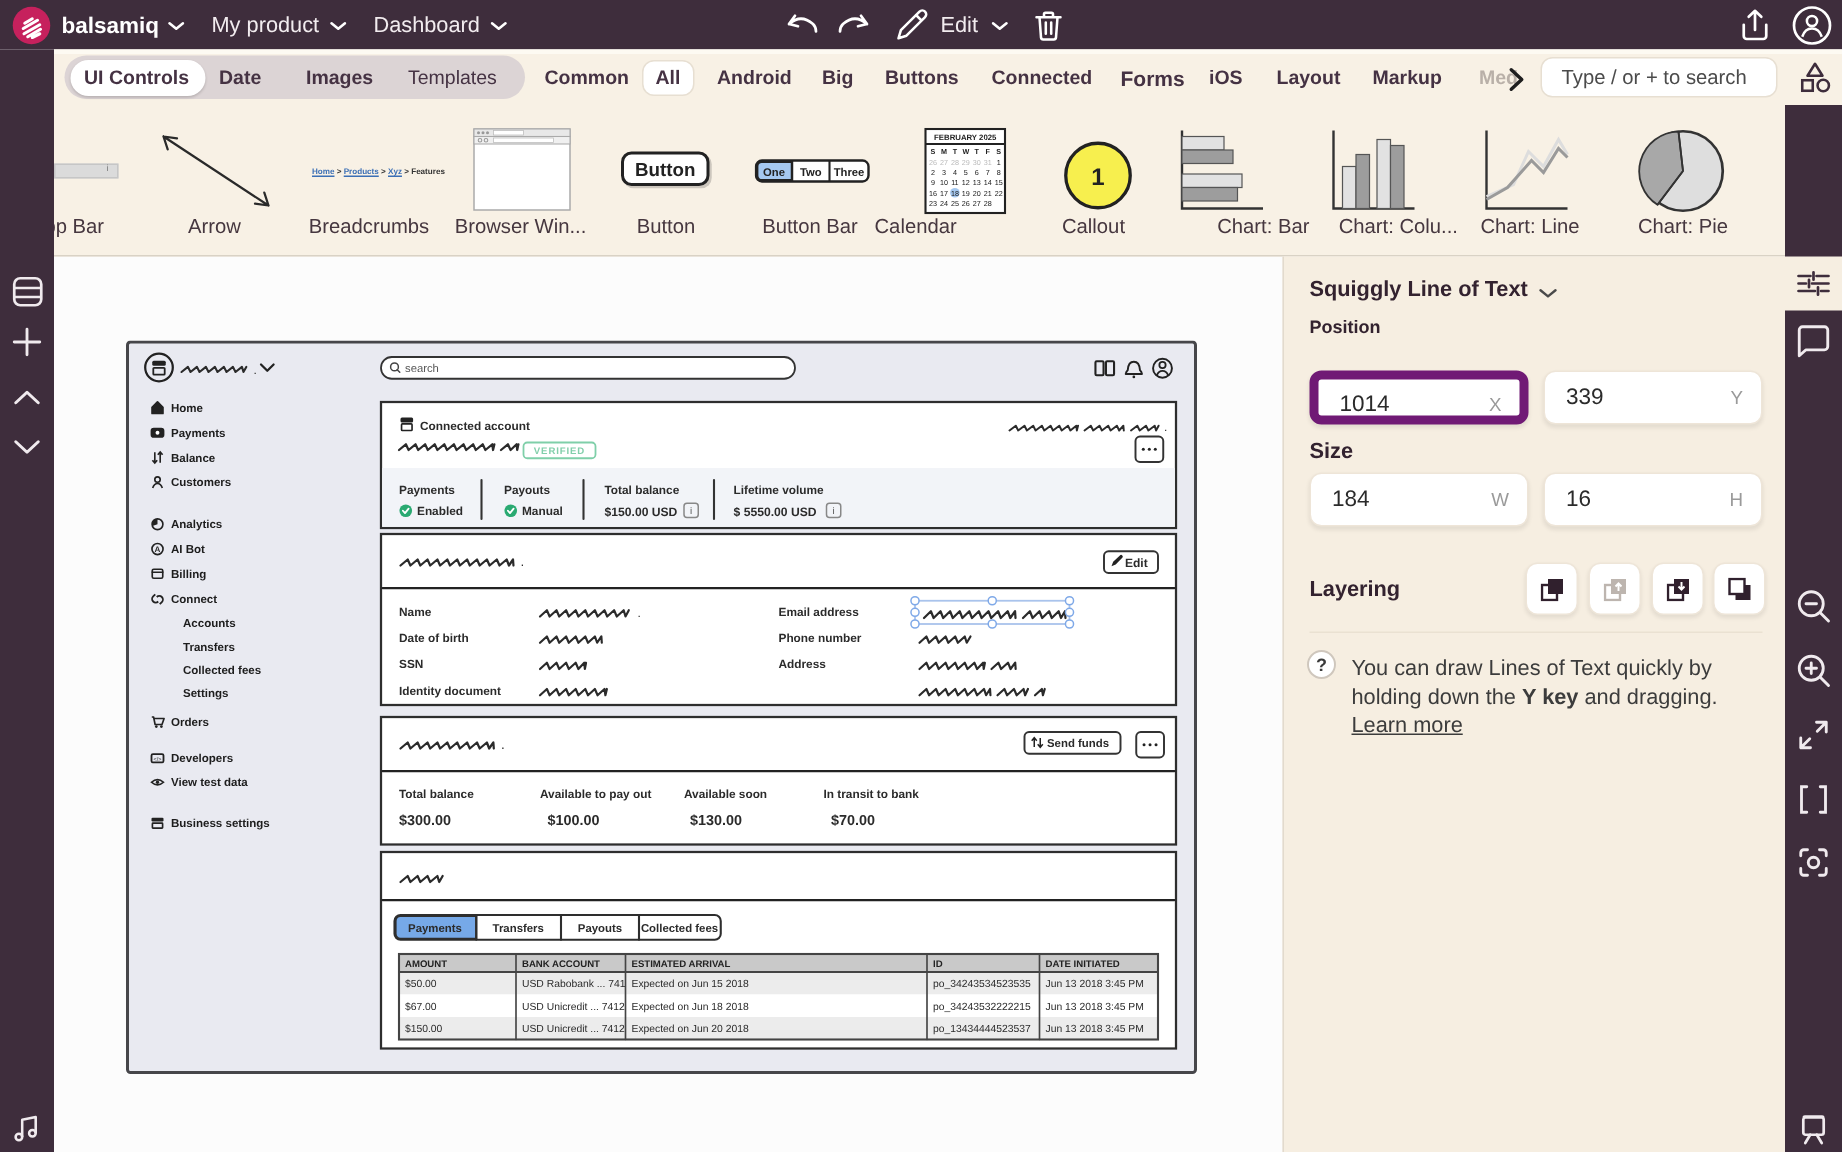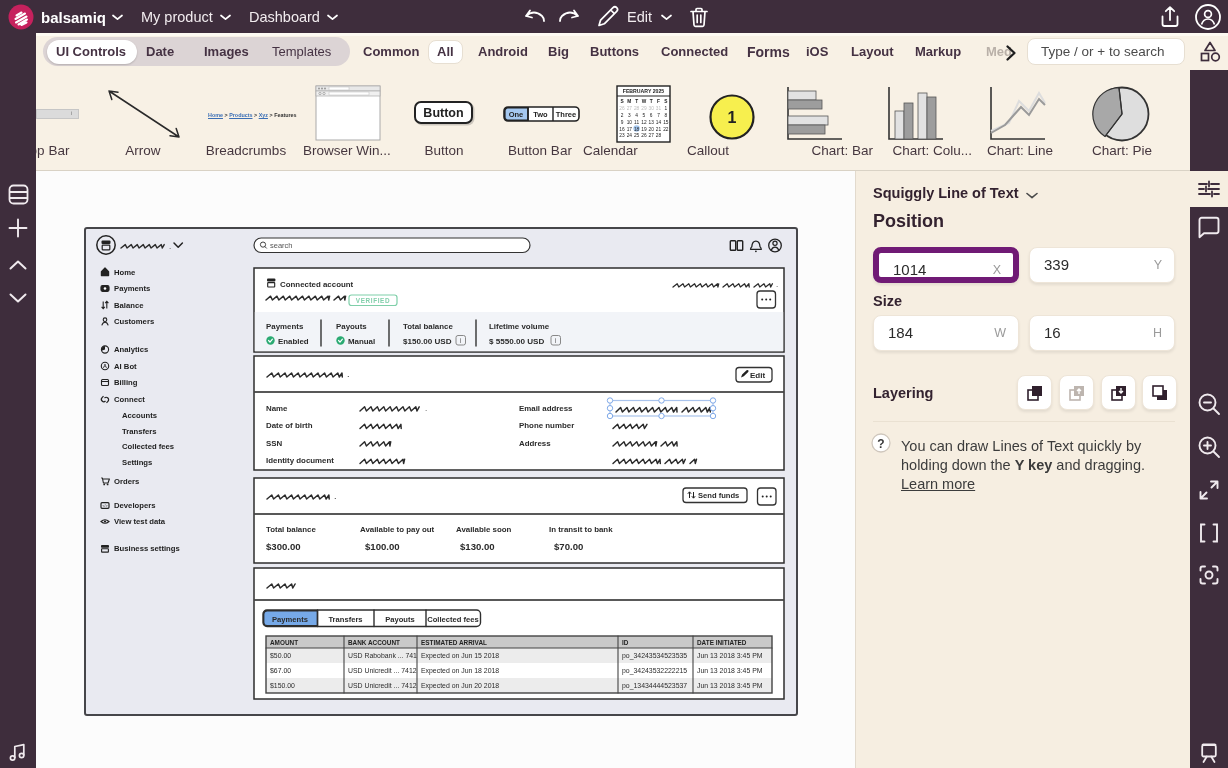--- a/index.html
+++ b/index.html
@@ -99,21 +99,21 @@
     </svg>
   </div>
 <div style="position:absolute;left:36px;top:70px;width:1154px;height:101px;background:#f8f1e5;border-bottom:1px solid #d9d2c5;overflow:hidden">
     <div style="position:absolute;left:-51px;top:73px;width:120px;text-align:center;font-size:13.5px;color:#46373f;white-space:nowrap;overflow:hidden">App Bar</div>
     <div style="position:absolute;left:47px;top:73px;width:120px;text-align:center;font-size:13.5px;color:#46373f;white-space:nowrap;overflow:hidden">Arrow</div>
     <div style="position:absolute;left:150px;top:73px;width:120px;text-align:center;font-size:13.5px;color:#46373f;white-space:nowrap;overflow:hidden">Breadcrumbs</div>
     <div style="position:absolute;left:251px;top:73px;width:120px;text-align:center;font-size:13.5px;color:#46373f;white-space:nowrap;overflow:hidden">Browser Win...</div>
     <div style="position:absolute;left:348px;top:73px;width:120px;text-align:center;font-size:13.5px;color:#46373f;white-space:nowrap;overflow:hidden">Button</div>
     <div style="position:absolute;left:444px;top:73px;width:120px;text-align:center;font-size:13.5px;color:#46373f;white-space:nowrap;overflow:hidden">Button Bar</div>
     <div style="position:absolute;left:547px;top:73px;width:120px;font-size:13.5px;color:#46373f;white-space:nowrap;overflow:hidden">Calendar</div>
-    <div style="position:absolute;left:651px;top:73px;width:120px;text-align:left;font-size:13.5px;color:#46373f;white-space:nowrap;overflow:hidden">Callout</div>
+    <div style="position:absolute;left:633px;top:73px;width:120px;text-align:center;font-size:13.5px;color:#46373f;white-space:nowrap;overflow:hidden">Callout</div>
     <div style="position:absolute;left:717px;top:73px;width:120px;text-align:right;font-size:13.5px;color:#46373f;white-space:nowrap;overflow:hidden">Chart: Bar</div>
     <div style="position:absolute;left:816px;top:73px;width:120px;text-align:right;font-size:13.5px;color:#46373f;white-space:nowrap;overflow:hidden">Chart: Colu...</div>
     <div style="position:absolute;left:924px;top:73px;width:120px;text-align:center;font-size:13.5px;color:#46373f;white-space:nowrap;overflow:hidden">Chart: Line</div>
     <div style="position:absolute;left:1026px;top:73px;width:120px;text-align:center;font-size:13.5px;color:#46373f;white-space:nowrap;overflow:hidden">Chart: Pie</div>
     <div style="position:absolute;left:0px;top:39px;width:43px;height:10px;background:#dbdbdb;border:0.5px solid #c6c6c6"></div>
     <div style="position:absolute;left:35px;top:40px;font-size:6px;color:#777">i</div>
     <svg width="80" height="56" style="position:absolute;left:69px;top:17px">
       <path d="M4,4 L74,50 M4,4 l9,1.2 M4,4 l2.8,8.6 M74,50 l-9,-1.2 M74,50 l-2.8,-8.6" fill="none" stroke="#2a2a2a" stroke-width="1.5" stroke-linecap="round"></path>
     </svg>
     <div style="position:absolute;left:172px;top:42px;font-size:5.4px;font-weight:bold;color:#333;white-space:nowrap"><span style="color:#3b6fb5;text-decoration:underline">Home</span> &gt; <span style="color:#3b6fb5;text-decoration:underline">Products</span> &gt; <span style="color:#3b6fb5;text-decoration:underline">Xyz</span> &gt; <span>Features</span></div>
@@ -440,21 +440,21 @@
     <text x="264" y="461" font-family="Liberation Sans, sans-serif" font-size="6.9" font-weight="normal" fill="#2b2b2b" text-anchor="start">USD Unicredit ... 7412</text>
     <text x="337" y="461" font-family="Liberation Sans, sans-serif" font-size="6.9" font-weight="normal" fill="#2b2b2b" text-anchor="start">Expected on Jun 20 2018</text>
     <text x="538" y="461" font-family="Liberation Sans, sans-serif" font-size="6.9" font-weight="normal" fill="#2b2b2b" text-anchor="start">po_13434444523537</text>
     <text x="613" y="461" font-family="Liberation Sans, sans-serif" font-size="6.9" font-weight="normal" fill="#2b2b2b" text-anchor="start">Jun 13 2018 3:45 PM</text>
   </svg>
 <div style="position:absolute;left:855px;top:171px;width:335px;height:597px;background:#f6eee1;border-left:1px solid #e2dacd">
     <div style="position:absolute;left:17px;top:14px;font-size:14.5px;font-weight:bold;color:#33222f">Squiggly Line of Text</div>
     <svg width="12" height="8" style="position:absolute;left:170px;top:21px">
       <path d="M1,1.5 L6.0,5.6 L11,1.5" stroke="#4a4a4a" stroke-width="1.6" fill="none" stroke-linecap="round" stroke-linejoin="round"></path>
     </svg>
-    <div style="position:absolute;left:17px;top:40px;font-size:18px;font-weight:bold;color:#33222f">Position</div>
+    <div style="position:absolute;left:17px;top:40px;font-size:12px;font-weight:bold;color:#33222f">Position</div>
     <div style="position:absolute;left:17px;top:76px;width:146px;height:36px;background:#fff;border:6px solid #701a75;border-radius:8px;box-shadow:0 2px 3px rgba(0,0,0,.08)">
       <div style="position:absolute;left:14px;top:8px;font-size:15px;color:#2b2b2b">1014</div>
       <div style="position:absolute;right:12px;top:10px;font-size:12.5px;color:#9a9a9a">X</div>
     </div>
     <div style="position:absolute;left:173px;top:76px;width:146px;height:36px;background:#fff;border:1px solid #eee5d8;border-radius:8px;box-shadow:0 2px 3px rgba(0,0,0,.08)">
       <div style="position:absolute;left:14px;top:8px;font-size:15px;color:#2b2b2b">339</div>
       <div style="position:absolute;right:12px;top:10px;font-size:12.5px;color:#9a9a9a">Y</div>
     </div>
     <div style="position:absolute;left:17px;top:122px;font-size:14.5px;font-weight:bold;color:#33222f">Size</div>
     <div style="position:absolute;left:17px;top:144px;width:146px;height:36px;background:#fff;border:1px solid #eee5d8;border-radius:8px;box-shadow:0 2px 3px rgba(0,0,0,.08)">

